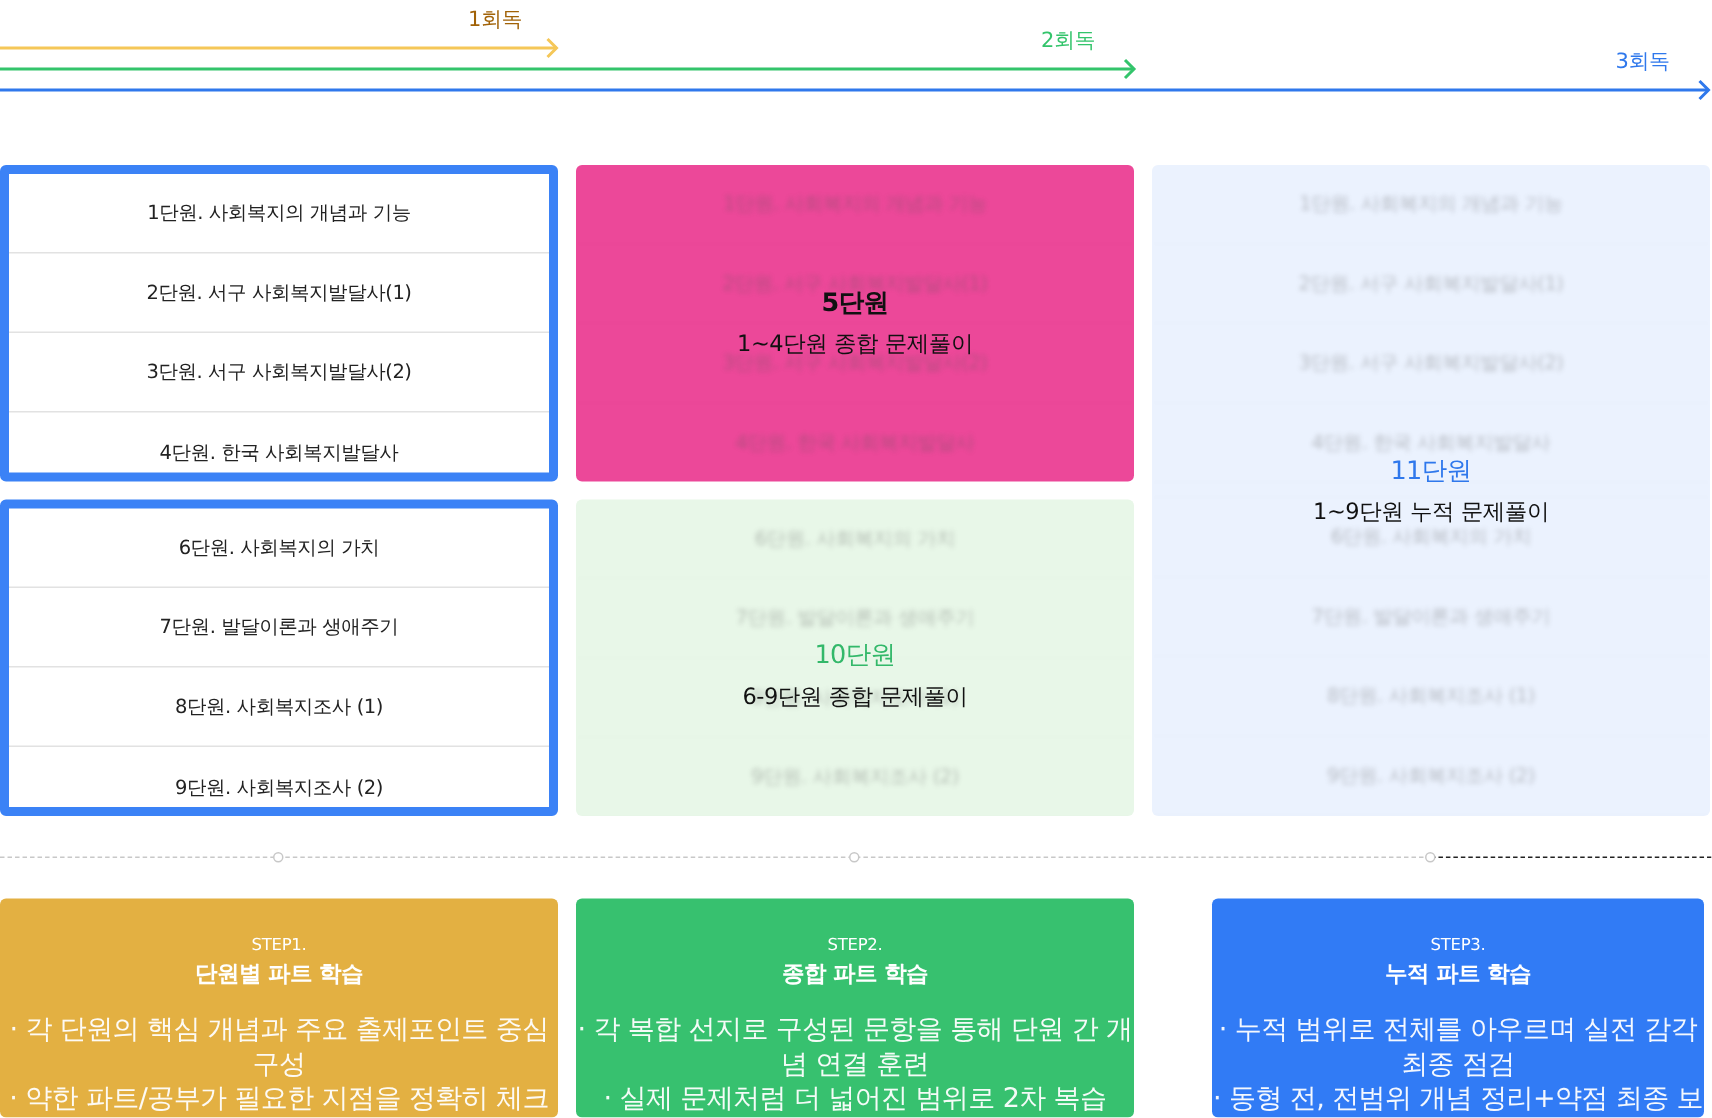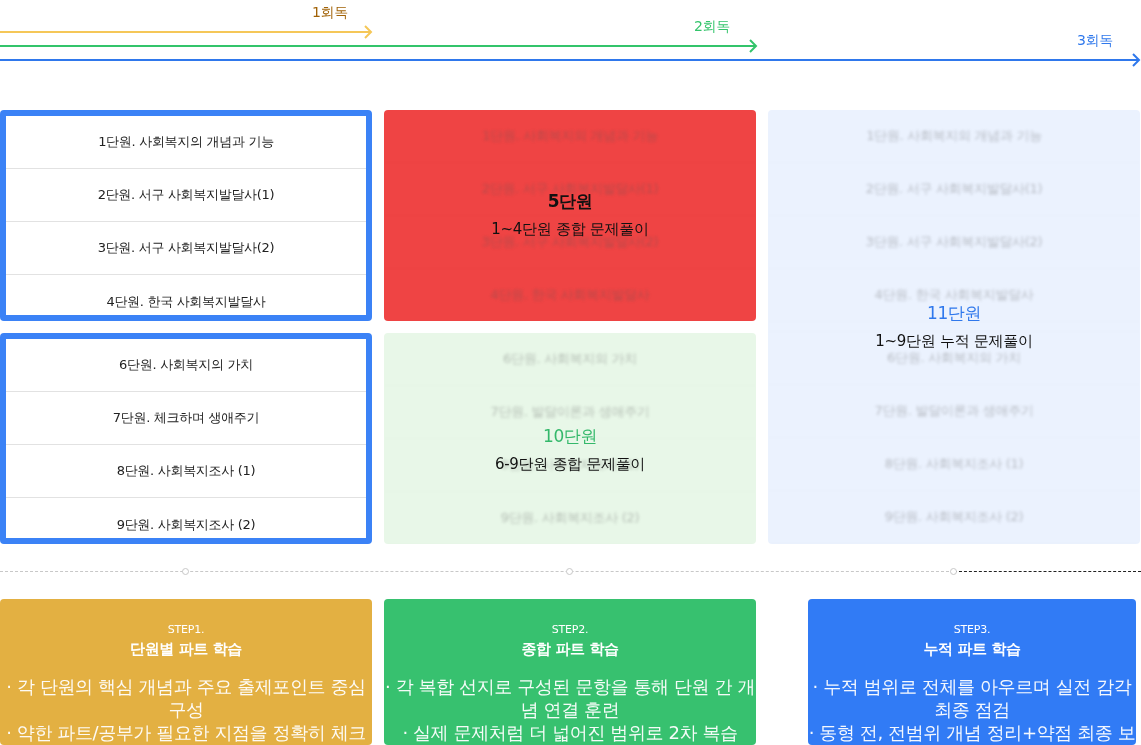--- a/index.html
+++ b/index.html
@@ -60,26 +60,26 @@
 </div>
 
 <div class="card white" style="left:0; top:110px; width:372px; height:211px;">
   <div class="row">1단원. 사회복지의 개념과 기능</div>
   <div class="row">2단원. 서구 사회복지발달사(1)</div>
   <div class="row">3단원. 서구 사회복지발달사(2)</div>
   <div class="row">4단원. 한국 사회복지발달사</div>
 </div>
 <div class="card white" style="left:0; top:333px; width:372px; height:211px;text-align:right;">
   <div class="row">6단원. 사회복지의 가치</div>
-  <div class="row">7단원. 체크하며 생애주기</div>
+  <div class="row">7단원. 발달이론과 생애주기</div>
   <div class="row">8단원. 사회복지조사 (1)</div>
   <div class="row">9단원. 사회복지조사 (2)</div>
 </div>
 
-<div class="blur-card" style="left:384px; top:110px; width:372px; height:211px; background:#ef4444;">
+<div class="blur-card" style="left:384px; top:110px; width:372px; height:211px; background:#ec4899;">
   <div class="blur-rows">
     <div class="row">1단원. 사회복지의 개념과 기능</div>
     <div class="row">2단원. 서구 사회복지발달사(1)</div>
     <div class="row">3단원. 서구 사회복지발달사(2)</div>
     <div class="row">4단원. 한국 사회복지발달사</div>
   </div>
   <div class="overlay" style="top:80px;">
     <div class="unit" style="color:#111;">5단원</div>
     <div class="desc">1~4단원 종합 문제풀이</div>
   </div>

